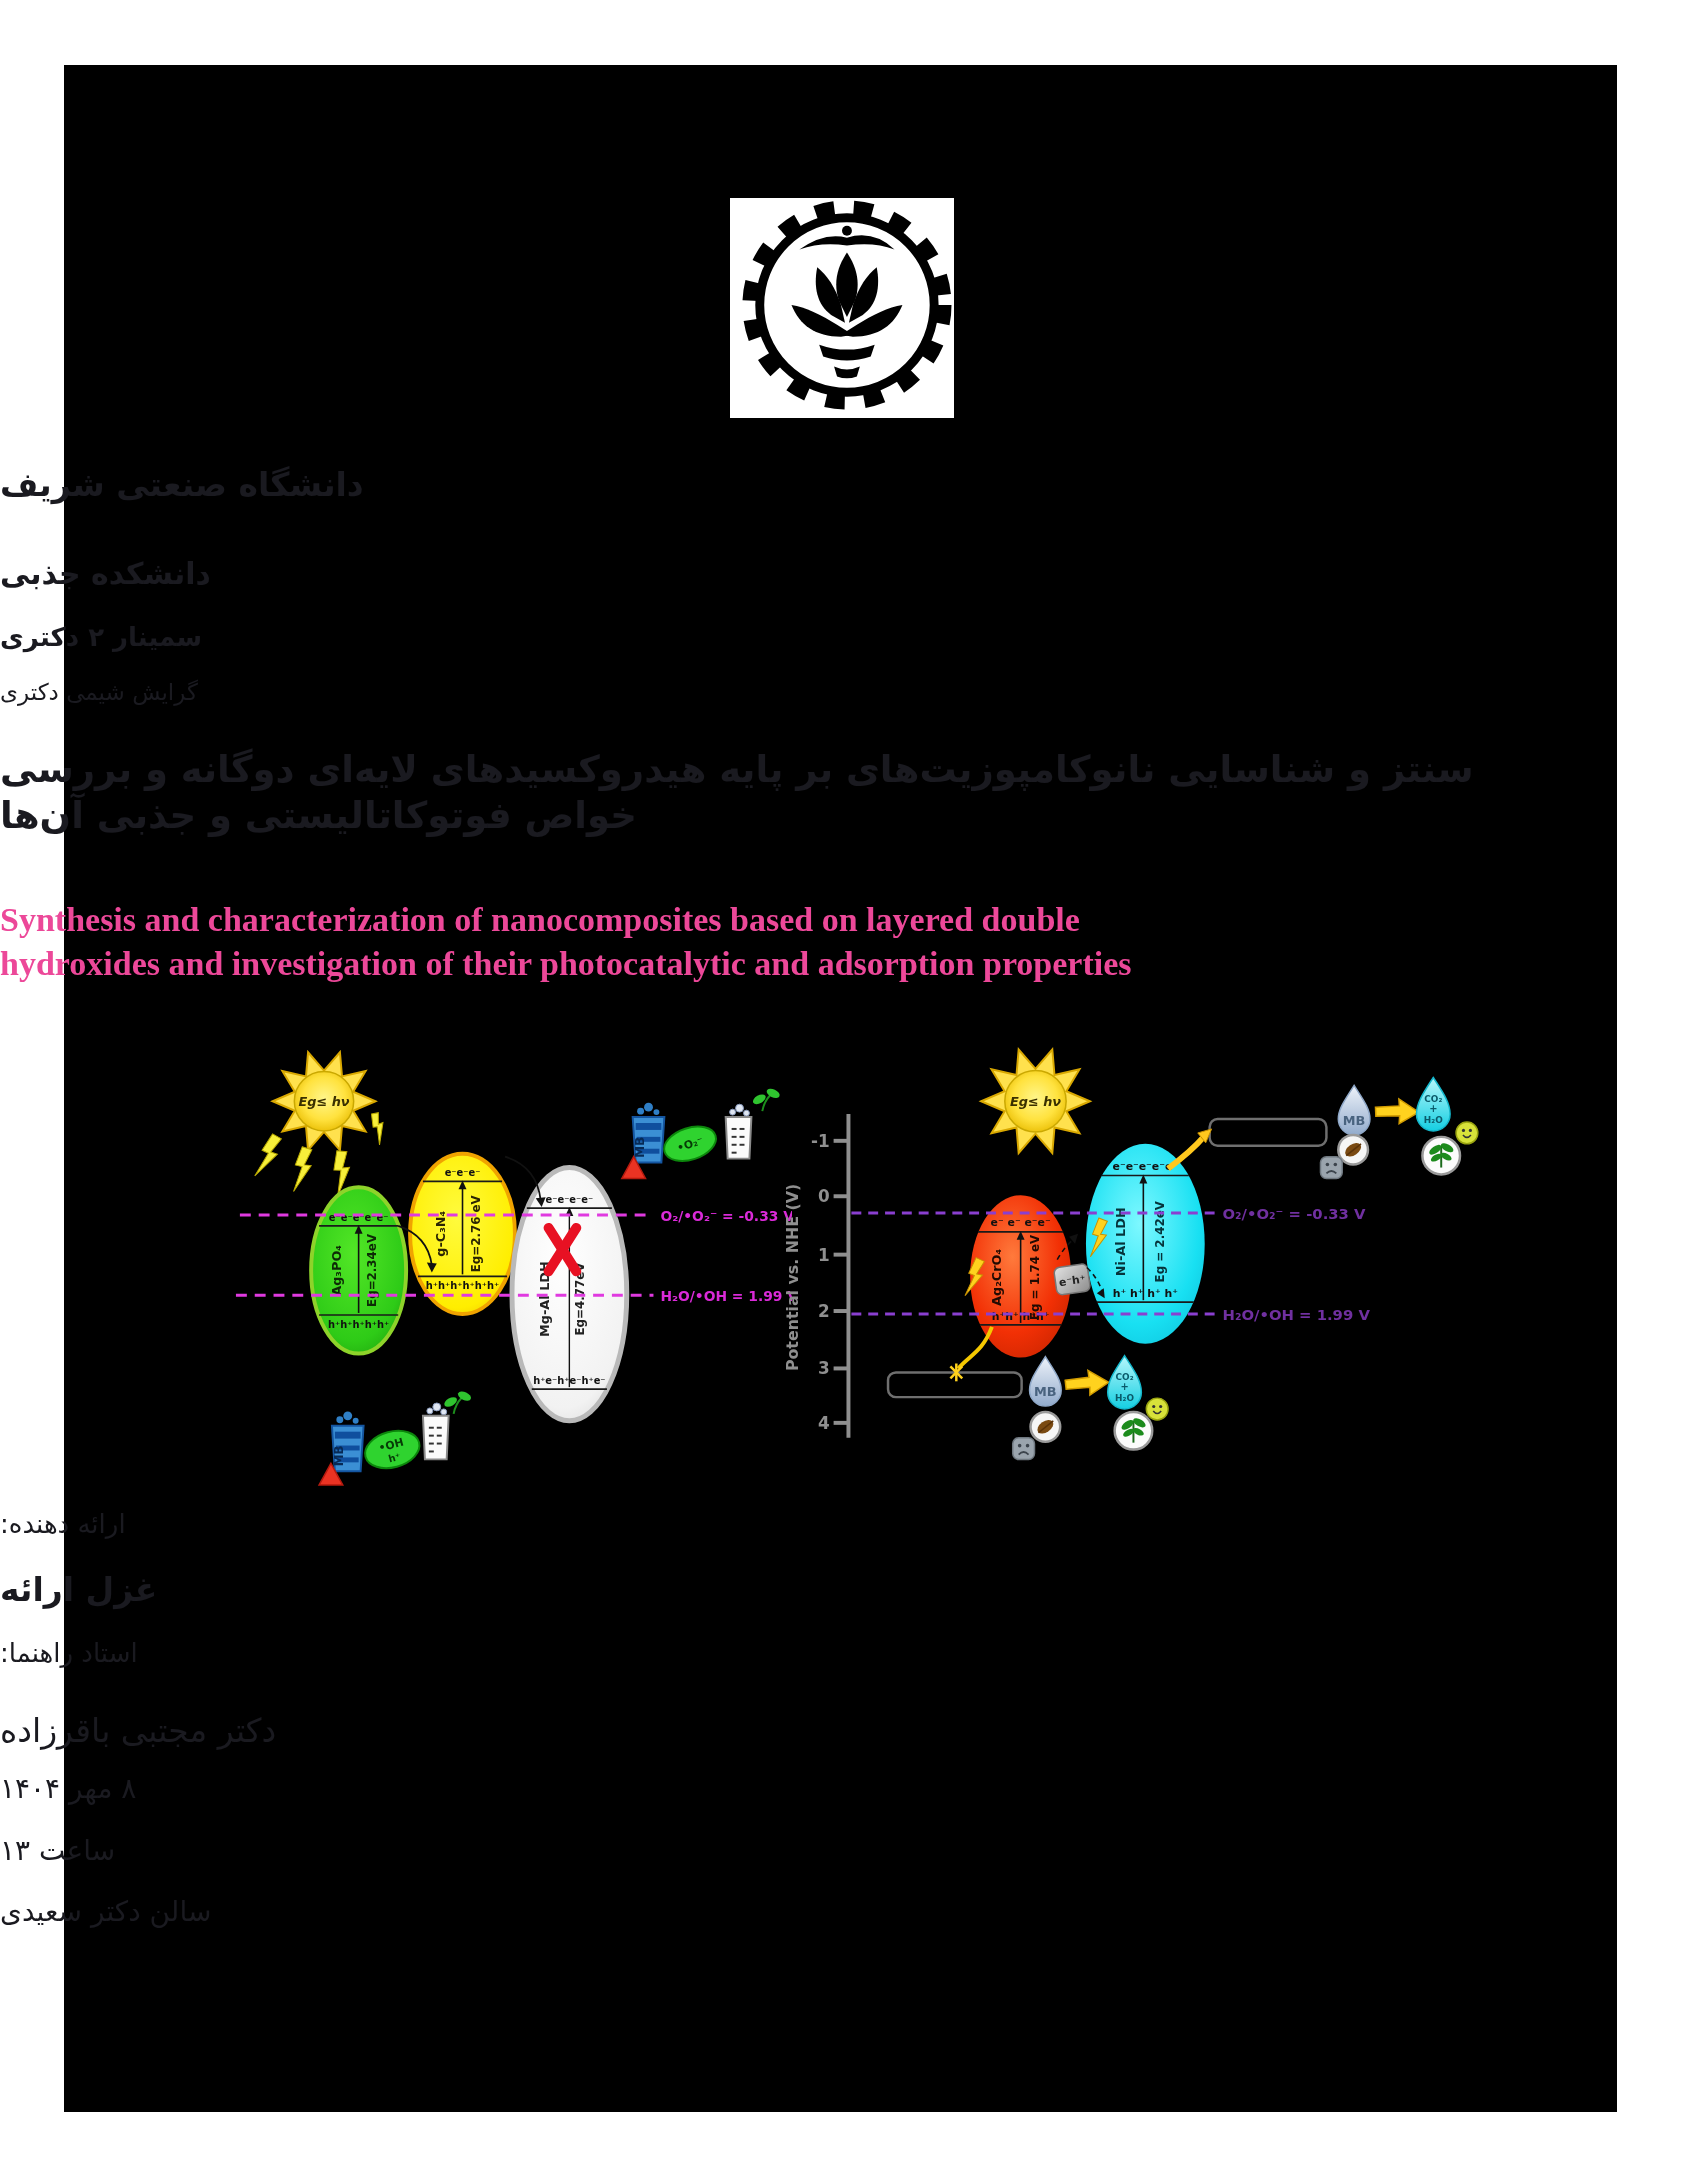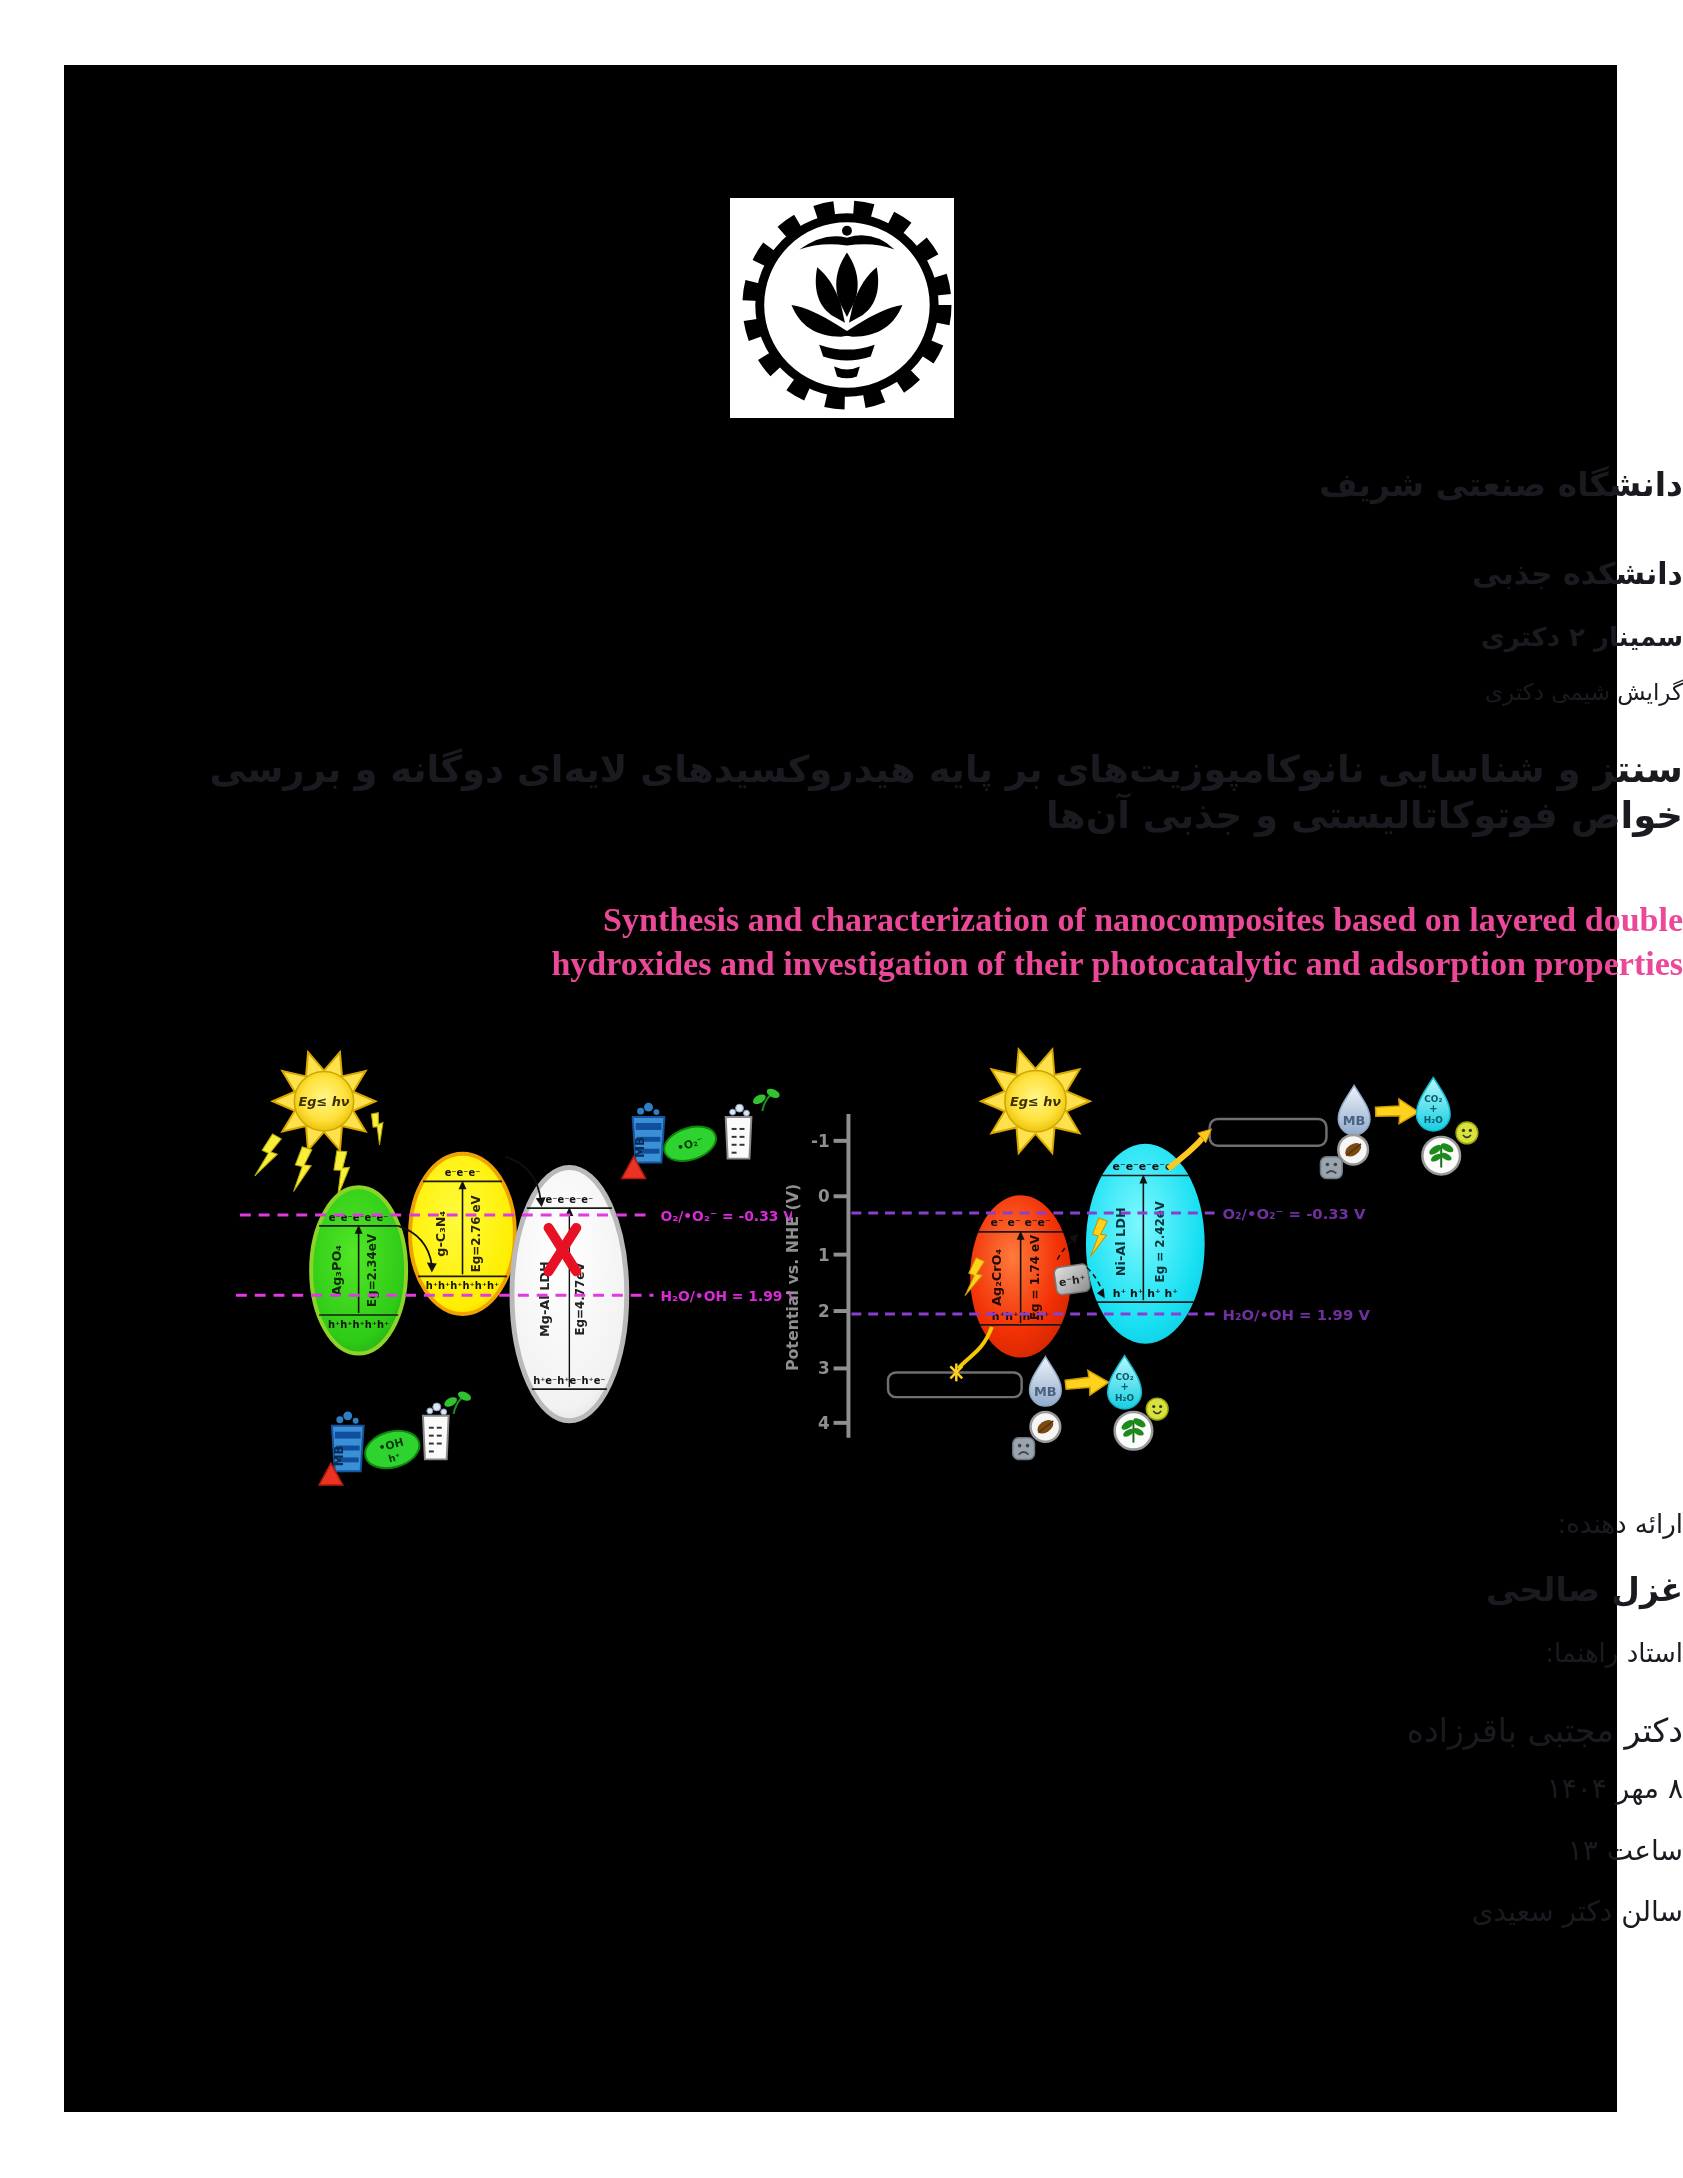--- a/index.html
+++ b/index.html
@@ -1,17 +1,17 @@
 <!DOCTYPE html>
 <html><head>
 <meta charset="utf-8">
 <style>
 html,body{margin:0;padding:0;width:1683px;height:2178px;background:#fff;overflow:hidden}
 .page{position:absolute;left:64px;top:65px;width:1553px;height:2047px;background:#000}
-.t{position:absolute;left:0;width:1683px;text-align:right;color:#1a1a20;font-family:"DejaVu Sans",sans-serif}
+.t{position:absolute;left:0;width:1683px;text-align:left;color:#1a1a20;font-family:"DejaVu Sans",sans-serif}
 .fa{direction:rtl}
 .en{font-family:"Liberation Serif",serif;font-weight:bold;color:#ec4899}
 .logo-box{position:absolute;left:730px;top:198px;width:224px;height:220px;background:#fff}
 svg text{font-family:"DejaVu Sans",sans-serif}
 </style>
 </head>
 <body>
 
 <div class="page"></div>
 
@@ -36,21 +36,21 @@
 <div class="t fa" style="top:465px;font-size:33px;font-weight:bold">دانشگاه صنعتی شریف</div>
 <div class="t fa" style="top:556px;font-size:30px;font-weight:bold">دانشکده جذبی</div>
 <div class="t fa" style="top:622px;font-size:26px;font-weight:bold">سمینار ۲ دکتری</div>
 <div class="t fa" style="top:679px;font-size:23px">گرایش شیمی دکتری</div>
 <div class="t fa" style="top:748px;font-size:37px;font-weight:bold">سنتز و شناسایی نانوکامپوزیت‌های بر پایه هیدروکسیدهای لایه‌ای دوگانه و بررسی</div>
 <div class="t fa" style="top:794px;font-size:37px;font-weight:bold">خواص فوتوکاتالیستی و جذبی آن‌ها</div>
 <div class="t en" style="top:901px;font-size:34px">Synthesis and characterization of nanocomposites based on layered double</div>
 <div class="t en" style="top:945px;font-size:34px">hydroxides and investigation of their photocatalytic and adsorption properties</div>
 
 <div class="t fa" style="top:1509px;font-size:26px">ارائه دهنده:</div>
-<div class="t fa" style="top:1570px;font-size:33px;font-weight:bold">غزل صالحی</div>
+<div class="t fa" style="top:1570px;font-size:33px;font-weight:bold">غزل ارائه</div>
 <div class="t fa" style="top:1638px;font-size:26px">استاد راهنما:</div>
 <div class="t fa" style="top:1711px;font-size:33px;font-weight:normal">دکتر مجتبی باقرزاده</div>
 <div class="t fa" style="top:1772px;font-size:28px">۸ مهر ۱۴۰۴</div>
 <div class="t fa" style="top:1834px;font-size:28px">ساعت ۱۳</div>
 <div class="t fa" style="top:1895px;font-size:28px">سالن دکتر سعیدی</div>
 
 <svg style="position:absolute;left:228px;top:1030px" width="564" height="465" viewBox="0 0 570 470">
 <defs>
   <radialGradient id="sunG" cx="50%" cy="45%" r="60%">
         <stop offset="0%" stop-color="#fff68a"></stop>

